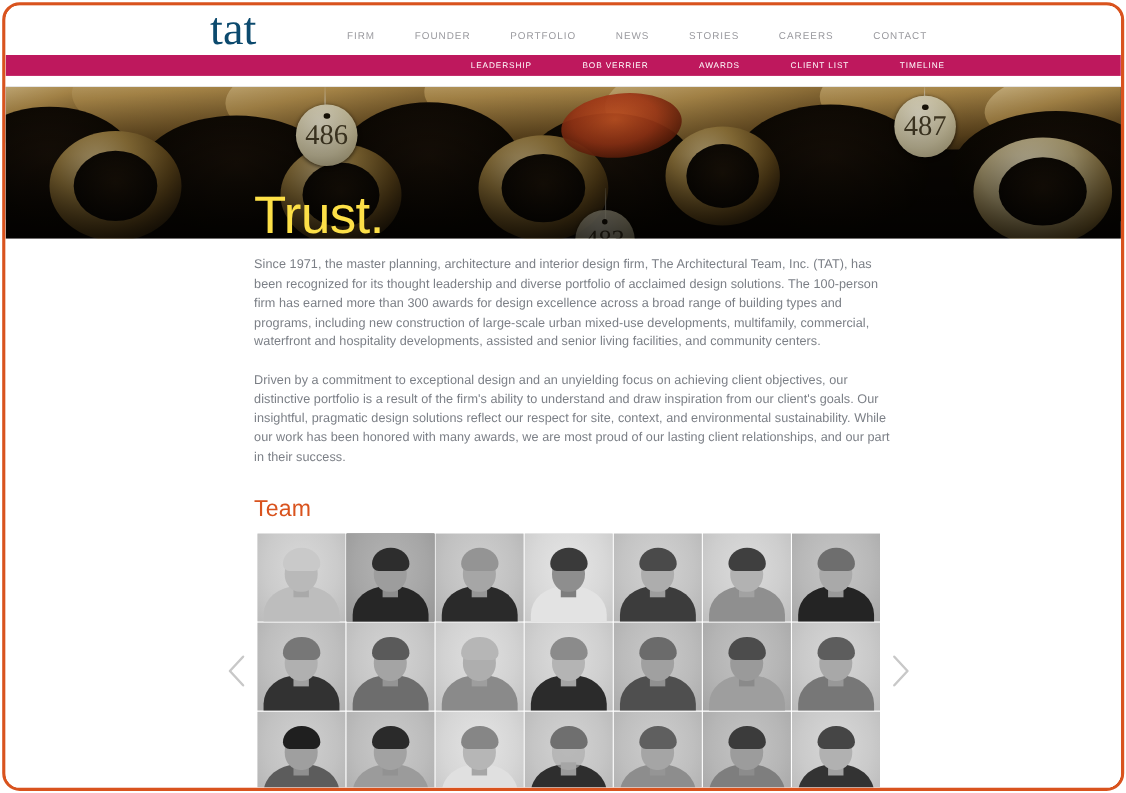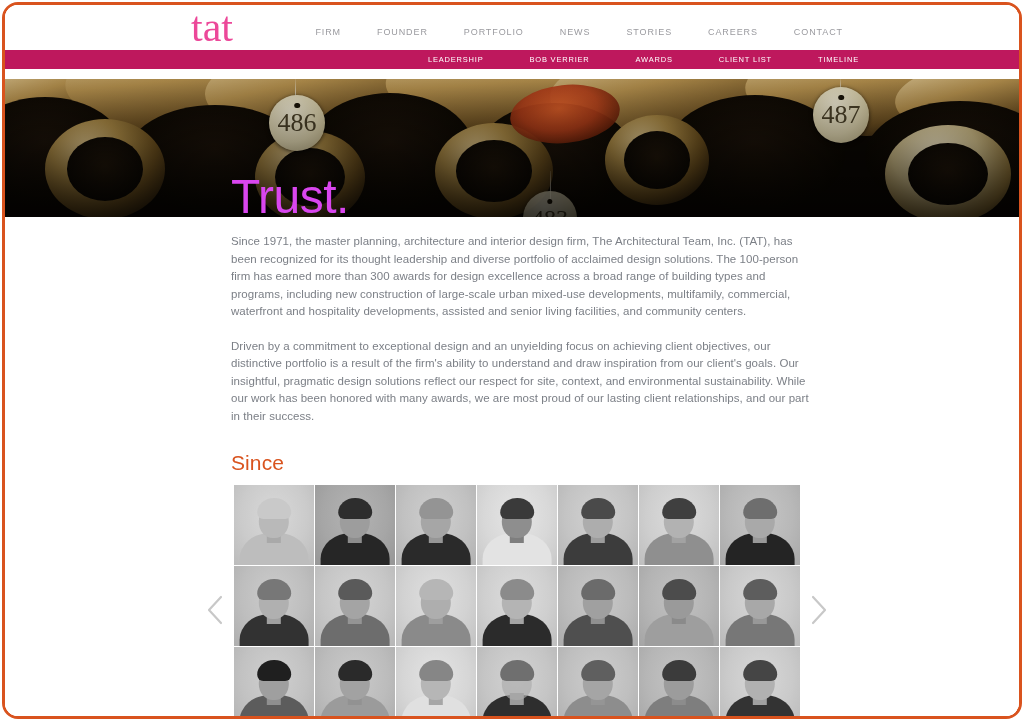--- a/index.html
+++ b/index.html
@@ -35,21 +35,21 @@
     position: relative;
     height: 45px;
     background: #ffffff;
     width: 100%;
   }
   #logo {
     position: absolute;
     left: 186px; top: -2px;
     font-family: "Liberation Serif", serif;
     font-size: 42px;
-    color: #ec4899;
+    color: #0c4a6e;
     letter-spacing: 0px;
     line-height: 48px;
     font-weight: 400;
     cursor: pointer;
   }
   #main-nav {
     position: absolute;
     right: 176px; top: 22px;
     display: flex;
     gap: 36px;
@@ -153,21 +153,21 @@
     width: 1px;
     background: linear-gradient(to bottom, rgba(235,230,215,0.15), rgba(240,236,222,0.85));
   }
 
   #hero-title {
     position: absolute;
     left: 226px;
     bottom: -4px;
     font-size: 48px;
     font-weight: 300;
-    color: #d946ef;
+    color: #fde047;
     letter-spacing: -0.5px;
     line-height: 1;
     font-family: "Liberation Sans", sans-serif;
   }
 
   
   #content {
     position: relative;
     background: #ffffff;
     padding-top: 16px;
@@ -342,21 +342,21 @@
 
         <div class="hero-shade"></div>
       </div>
       <h1 id="hero-title">Trust.</h1>
     </div>
 
     <div id="content">
       <p class="body-copy">Since 1971, the master planning, architecture and interior design firm, The Architectural Team, Inc. (TAT), has been recognized for its thought leadership and diverse portfolio of acclaimed design solutions. The 100-person firm has earned more than 300 awards for design excellence across a broad range of building types and programs, including new construction of large-scale urban mixed-use developments, multifamily, commercial, waterfront and hospitality developments, assisted and senior living facilities, and community centers.</p>
       <p class="body-copy">Driven by a commitment to exceptional design and an unyielding focus on achieving client objectives, our distinctive portfolio is a result of the firm's ability to understand and draw inspiration from our client's goals. Our insightful, pragmatic design solutions reflect our respect for site, context, and environmental sustainability. While our work has been honored with many awards, we are most proud of our lasting client relationships, and our part in their success.</p>
 
-      <h2 id="team-heading">Since</h2>
+      <h2 id="team-heading">Team</h2>
 
       <div id="team-carousel">
         <div id="prev-arrow" class="nav-arrow">
           <svg viewBox="0 0 26 34" fill="none" stroke="currentColor" stroke-width="2.2" stroke-linecap="round" stroke-linejoin="round">
             <polyline points="18,4 6,17 18,30"></polyline>
           </svg>
         </div>
 
         <div id="team-grid">
             <div class="team-tile">

